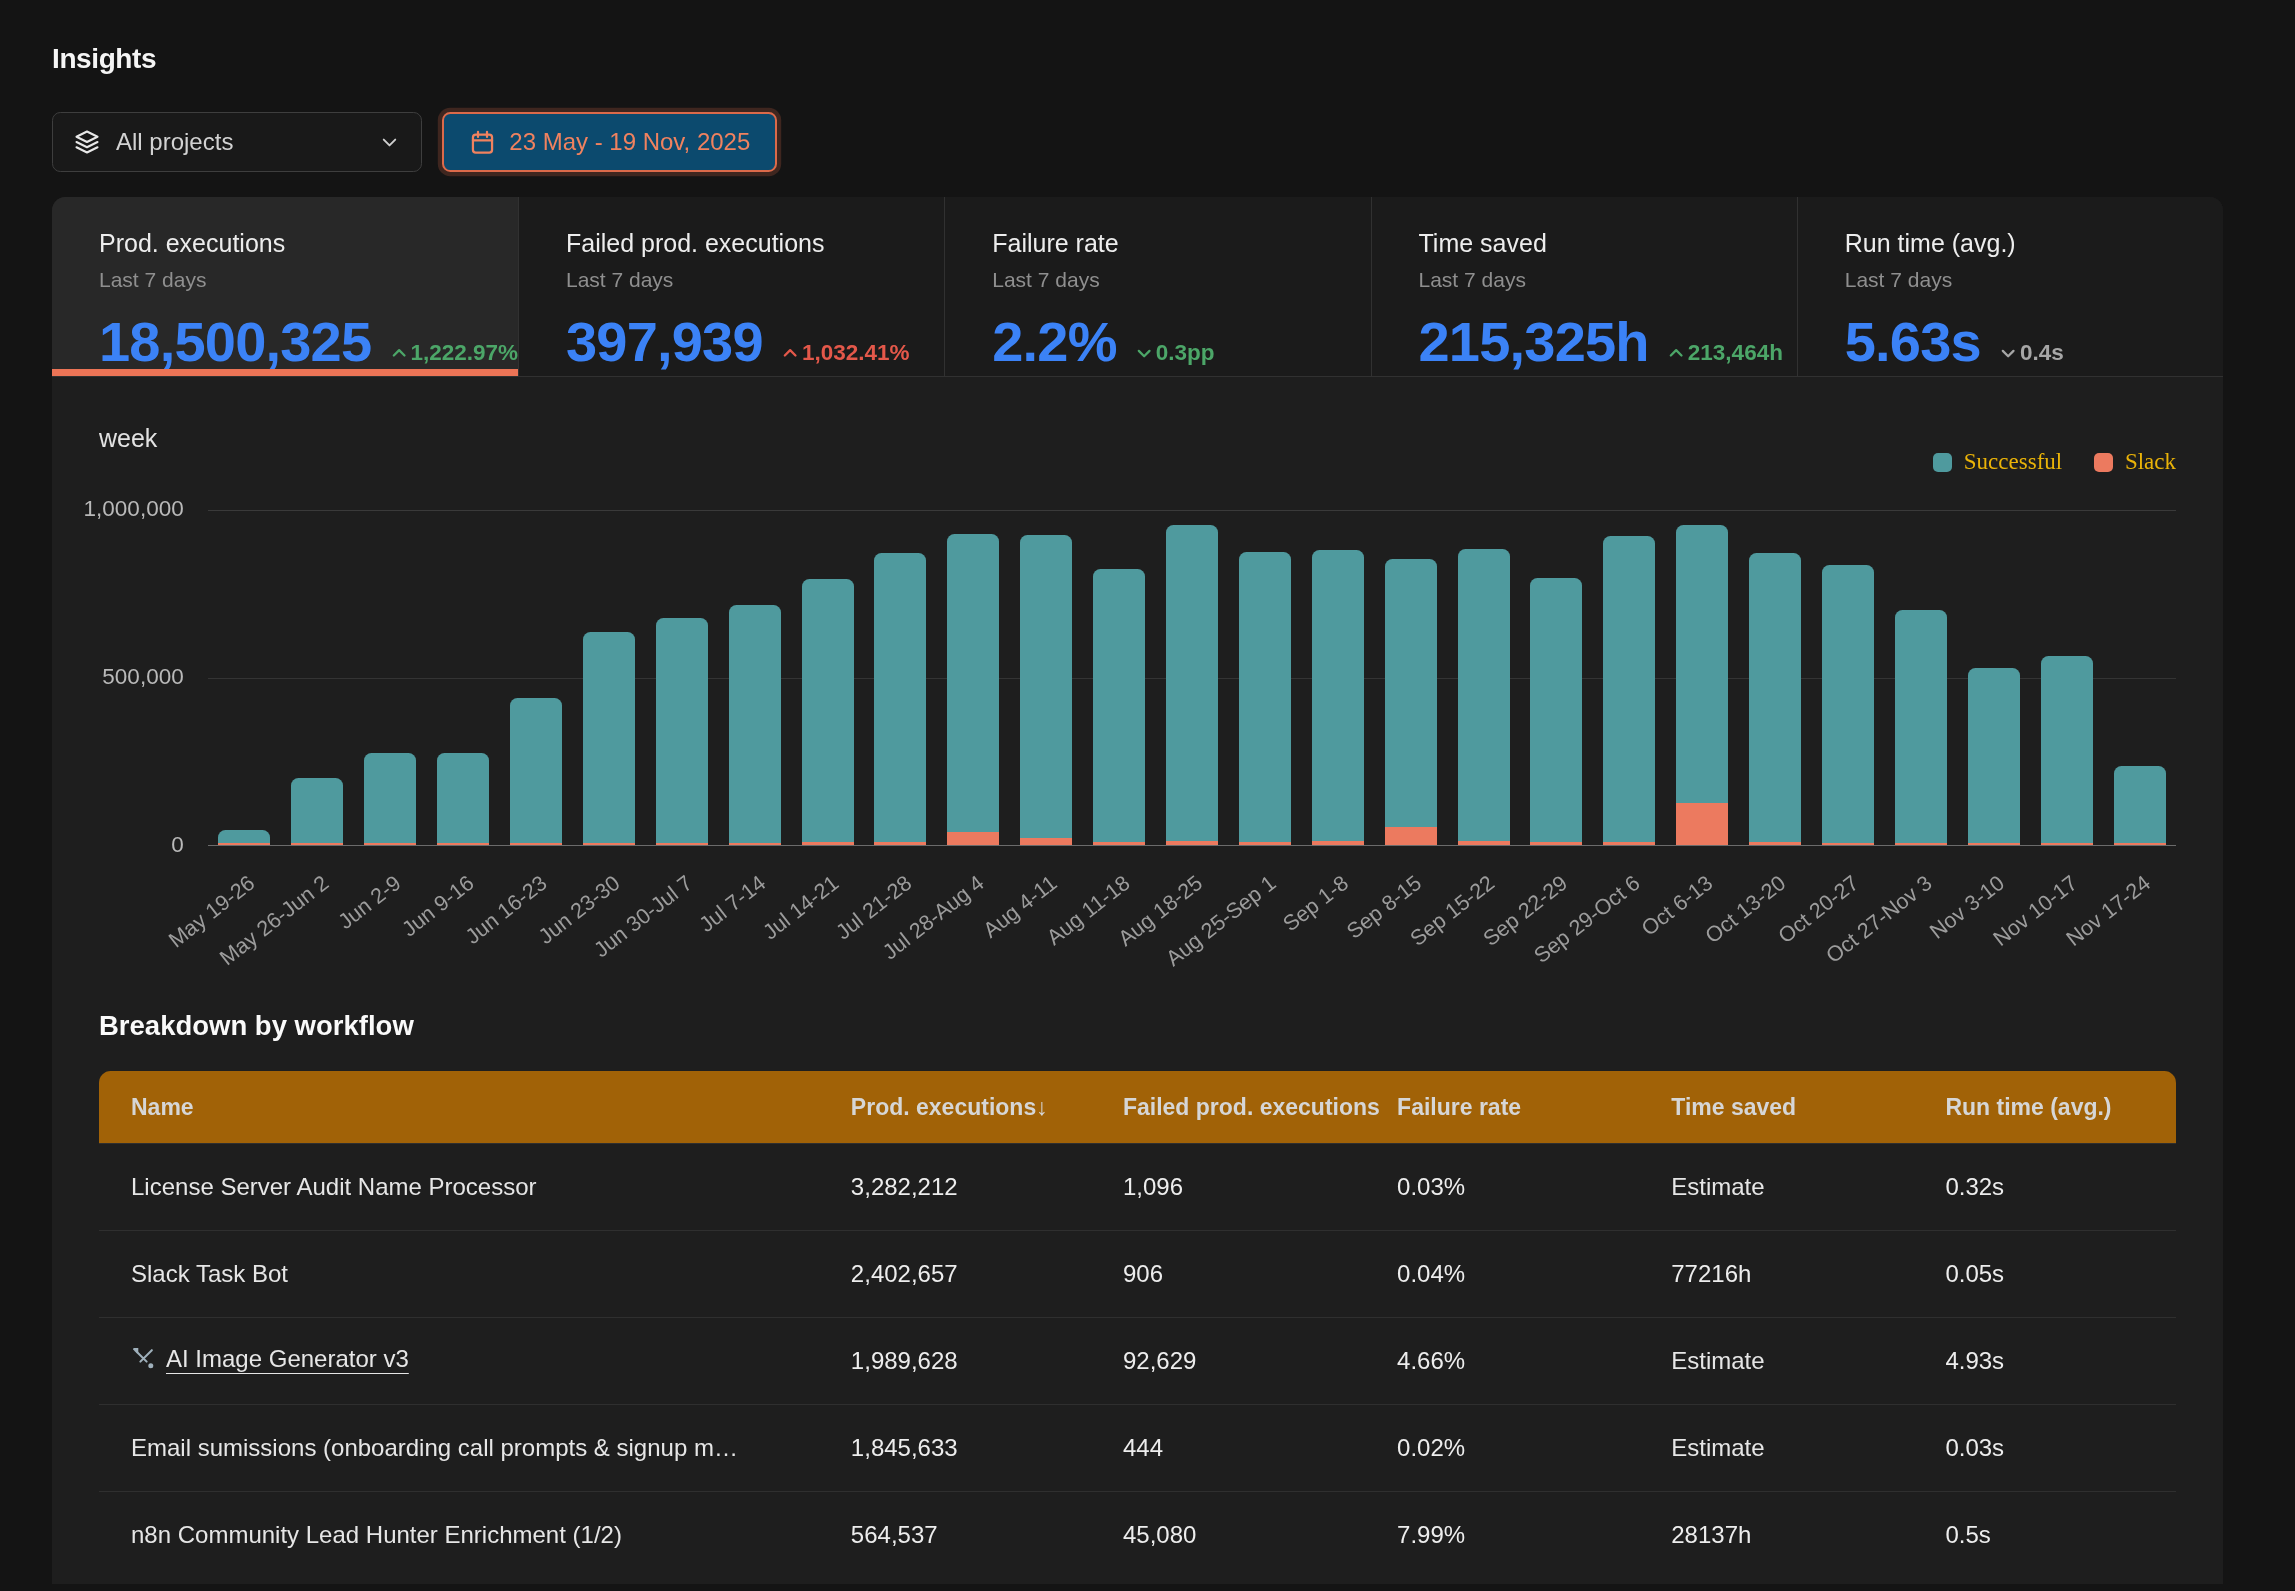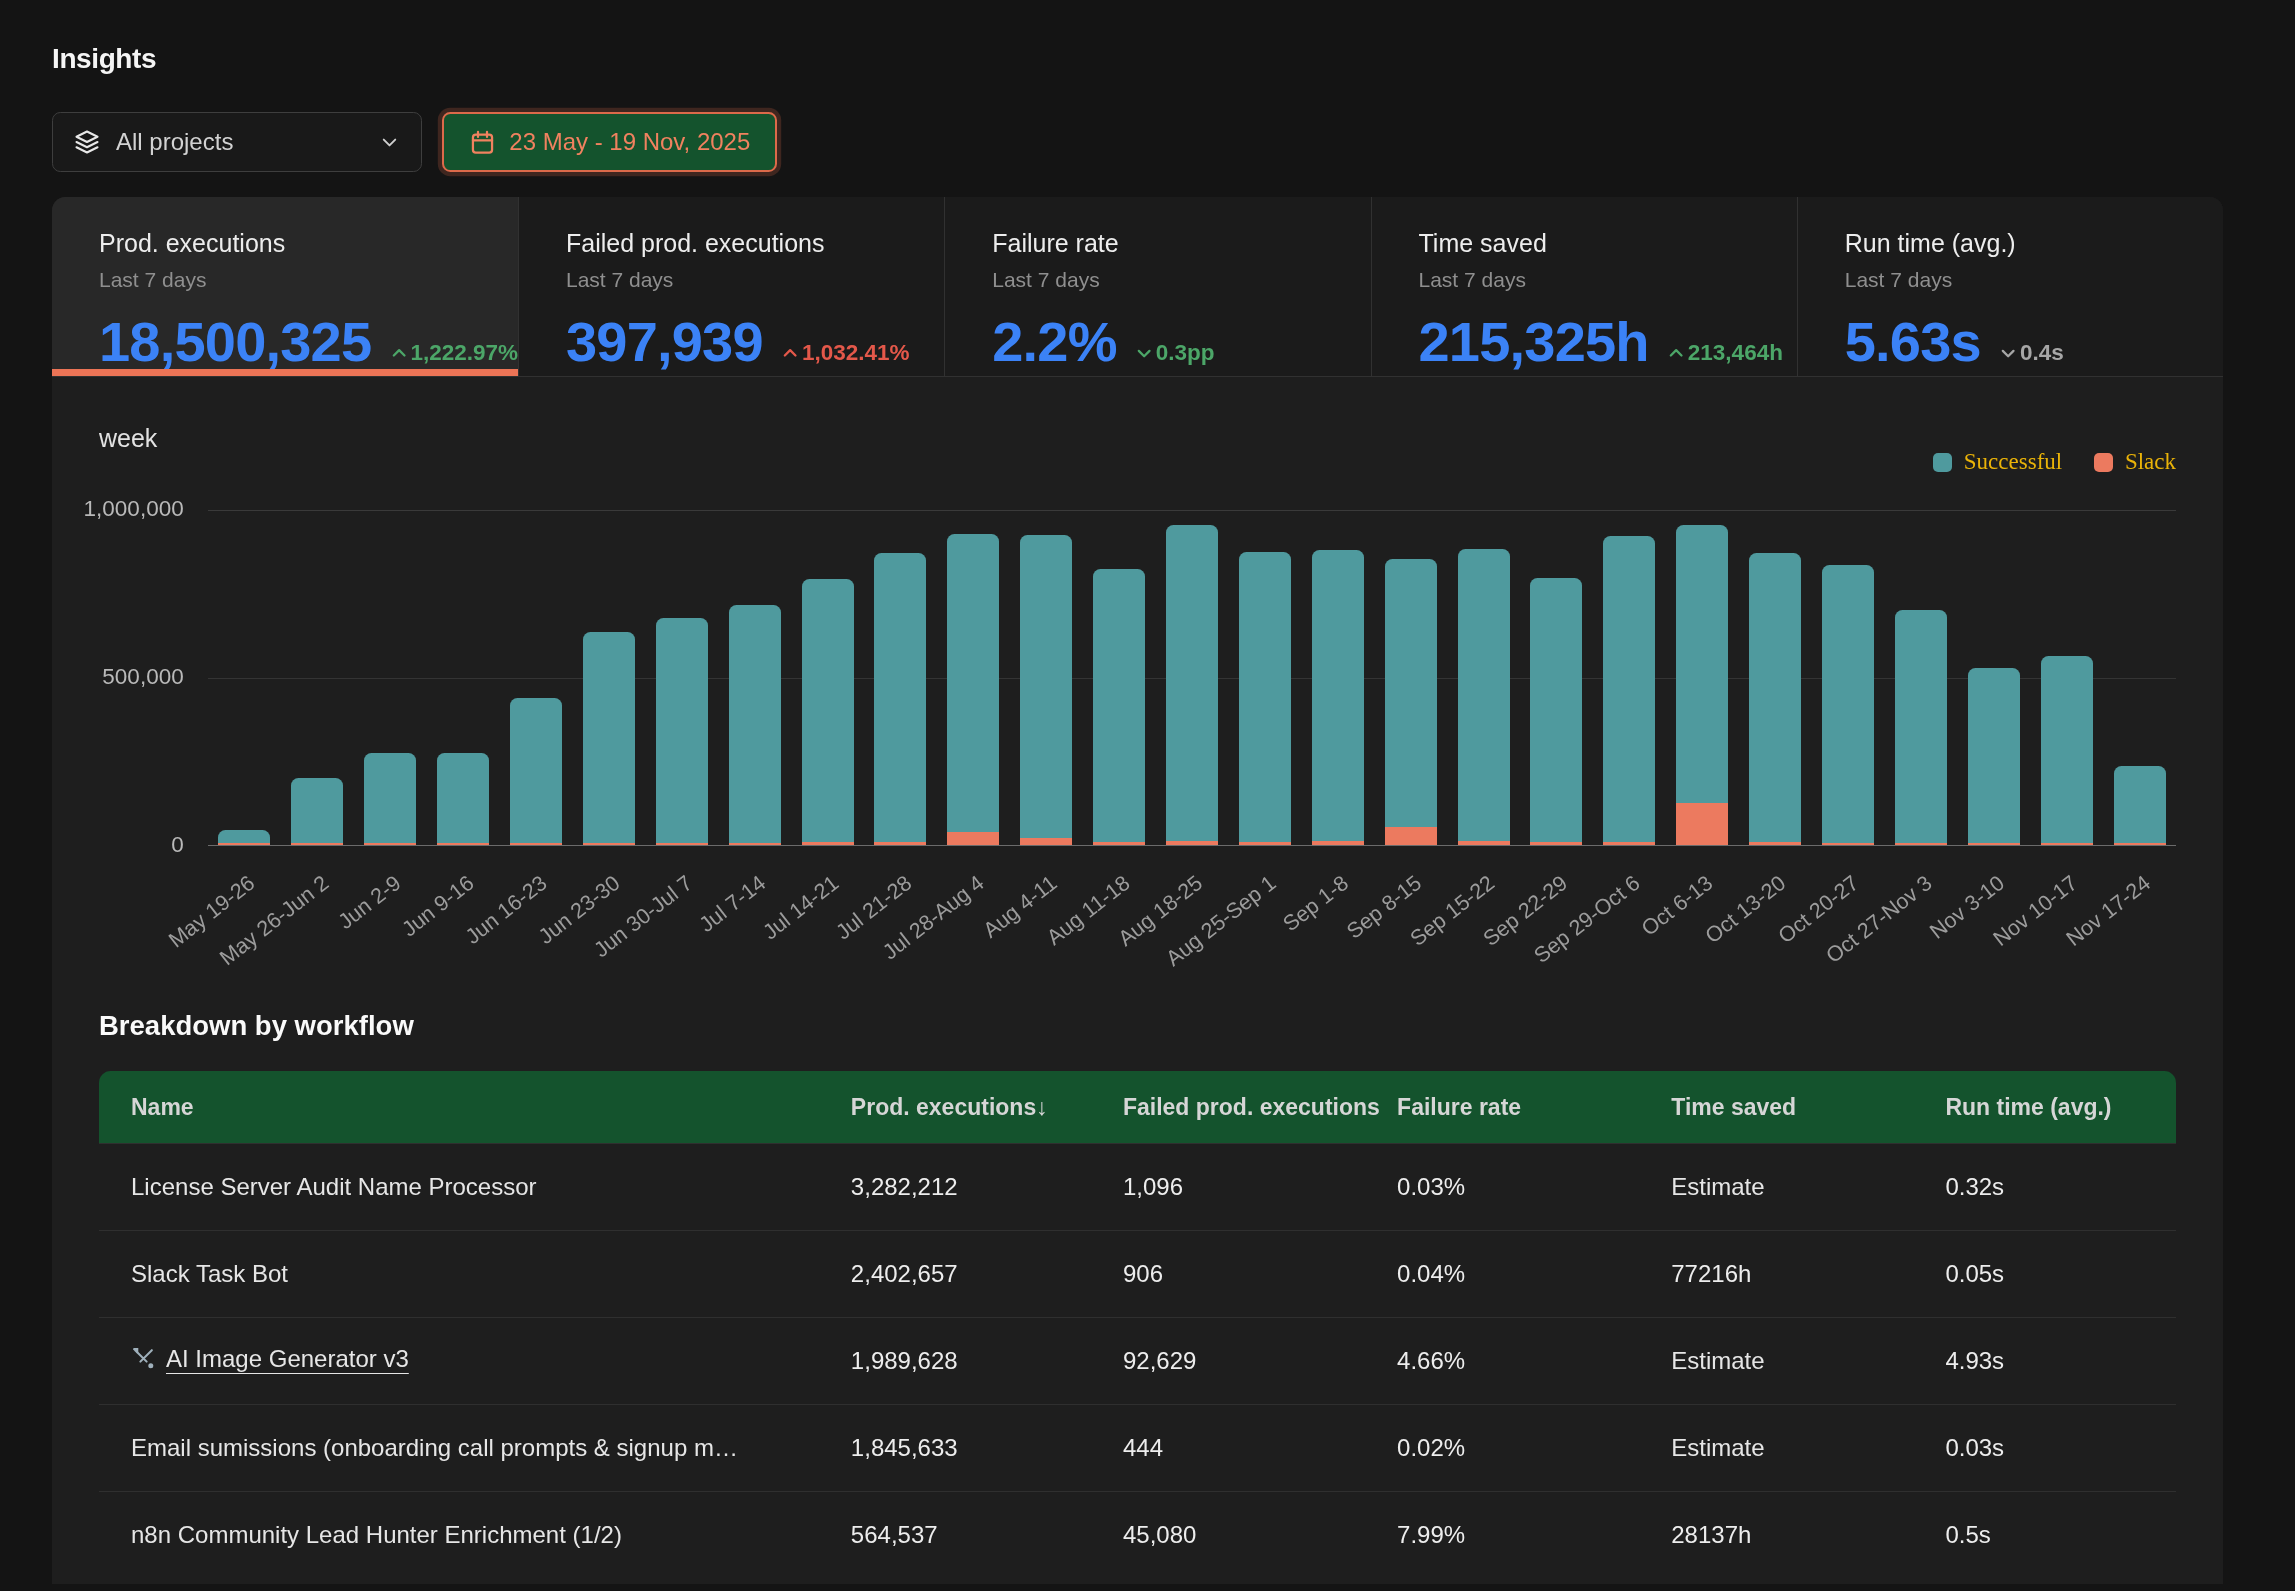--- a/index.html
+++ b/index.html
@@ -14,21 +14,21 @@
   .page-title { font-size:28px; font-weight:700; color:#f5f5f5; letter-spacing:-0.4px; }
   .controls { display:flex; gap:20px; margin-top:37px; height:60px; align-items:stretch; }
   .select {
     width:370px; display:flex; align-items:center; gap:15px; padding:0 20px;
     background:#191919; border:1.7px solid #3e3e3e; border-radius:8.3px;
     font-size:24px; color:#d2d2d2; cursor:pointer;
   }
   .select .chev { margin-left:auto; }
   .datebtn {
     display:flex; align-items:center; gap:13.3px; padding:0 25px;
-    background:#14532d; border:2.5px solid #dc6a4a; border-radius:8.3px;
+    background:#0c4a6e; border:2.5px solid #dc6a4a; border-radius:8.3px;
     box-shadow:0 0 0 4.2px rgba(220,106,74,0.22);
     font-size:24px; font-weight:500; color:#f0825f; cursor:pointer;
   }
   
   .panel {
     margin:25px 72px 0 52px; height:1387px; overflow:hidden;
     background:#1e1e1e; border-radius:13.3px 13.3px 0 0;
   }
   
   .tabs { display:flex; height:180px; }
@@ -63,21 +63,21 @@
   .bar { width:52px; display:flex; flex-direction:column; justify-content:flex-end; cursor:pointer; }
   .seg-s { background:#4f9a9e; border-radius:7.5px 7.5px 0 0; }
   .seg-f { background:#ec7a5f; }
   .xlabels { position:absolute; left:156px; right:47px; top:481px; height:151px; }
   .xlab { position:absolute; top:11.7px; white-space:nowrap; font-size:21.6px; color:#9c9c9c;
           transform-origin:100% 0; transform:rotate(-38deg); }
   
   .section-heading { margin-left:47px; font-size:27.5px; font-weight:700; color:#fafafa; }
   .table { margin:29px 47px 0 47px; border-radius:11.7px 11.7px 0 0; overflow:hidden; }
   .trow { display:grid; grid-template-columns:36.2% 13.1% 13.2% 13.2% 13.2% 11.1%; align-items:center; }
-  .thead { height:72px; background:#14532d; font-size:23px; font-weight:700; color:#d6d6d6; }
+  .thead { height:72px; background:#a16207; font-size:23px; font-weight:700; color:#d6d6d6; }
   .tbody-row { height:87px; border-top:0.8px solid #2f2f2f; font-size:24px; color:#ededed; background:transparent; }
   .cell { padding-right:16.6px; overflow:hidden; white-space:nowrap; text-overflow:ellipsis; }
   .cell:first-child { padding-left:32px; }
   .tlink { color:#e6e6e6; text-decoration:underline; text-underline-offset:5.8px; text-decoration-thickness:1.2px; cursor:pointer; display:inline-flex; align-items:center; gap:10px; }
   .sort-arrow { font-weight:400; }
   svg { display:block; }
 </style>
 </head>
 <body>
 

